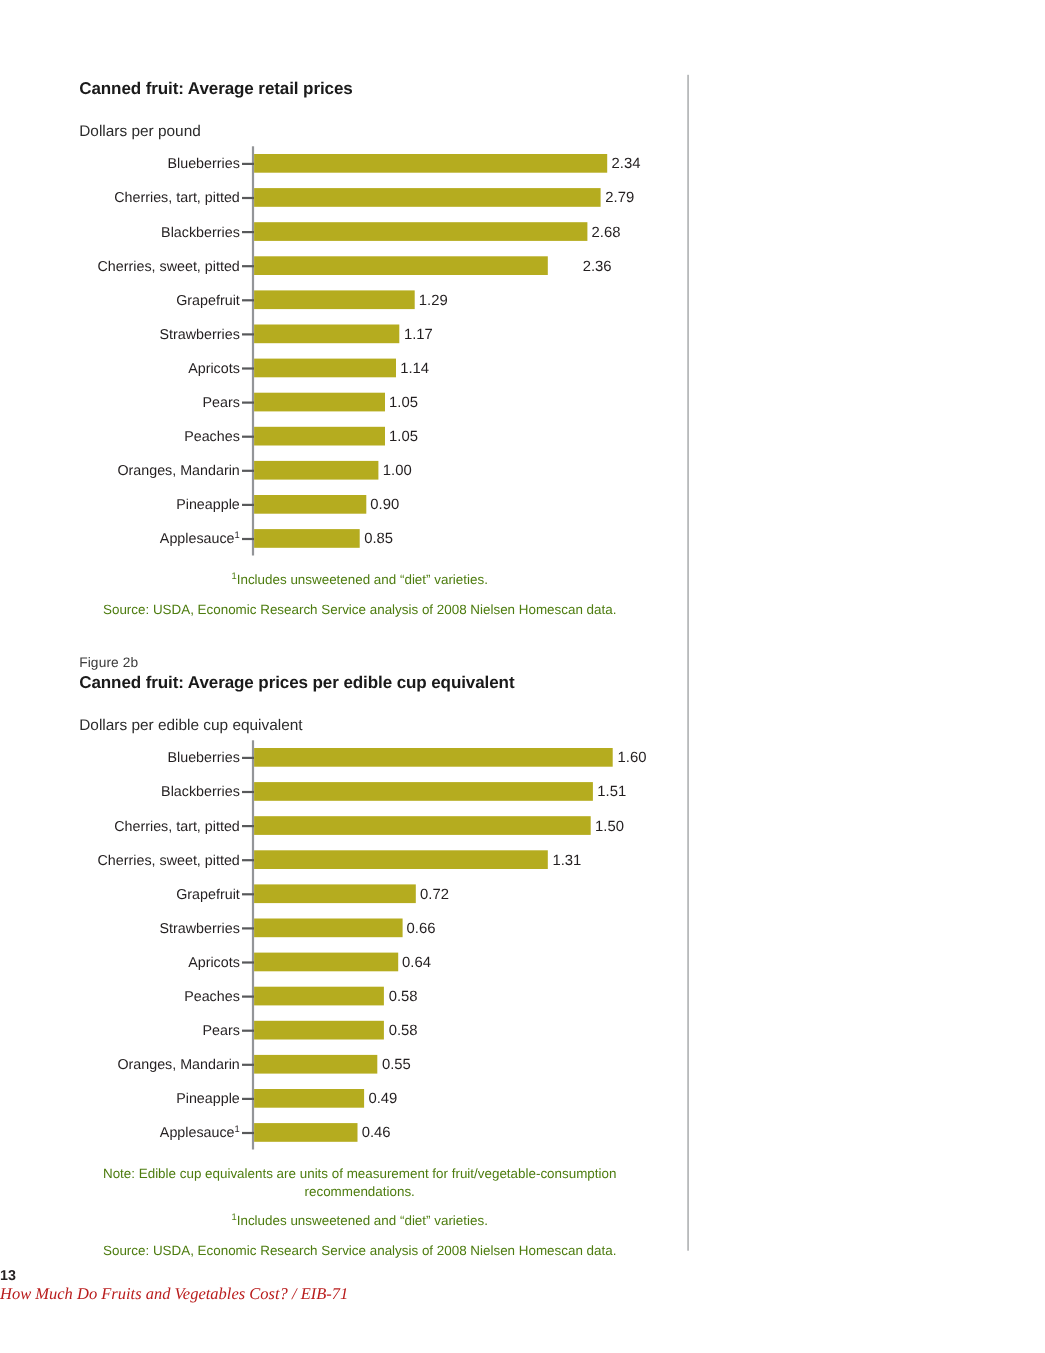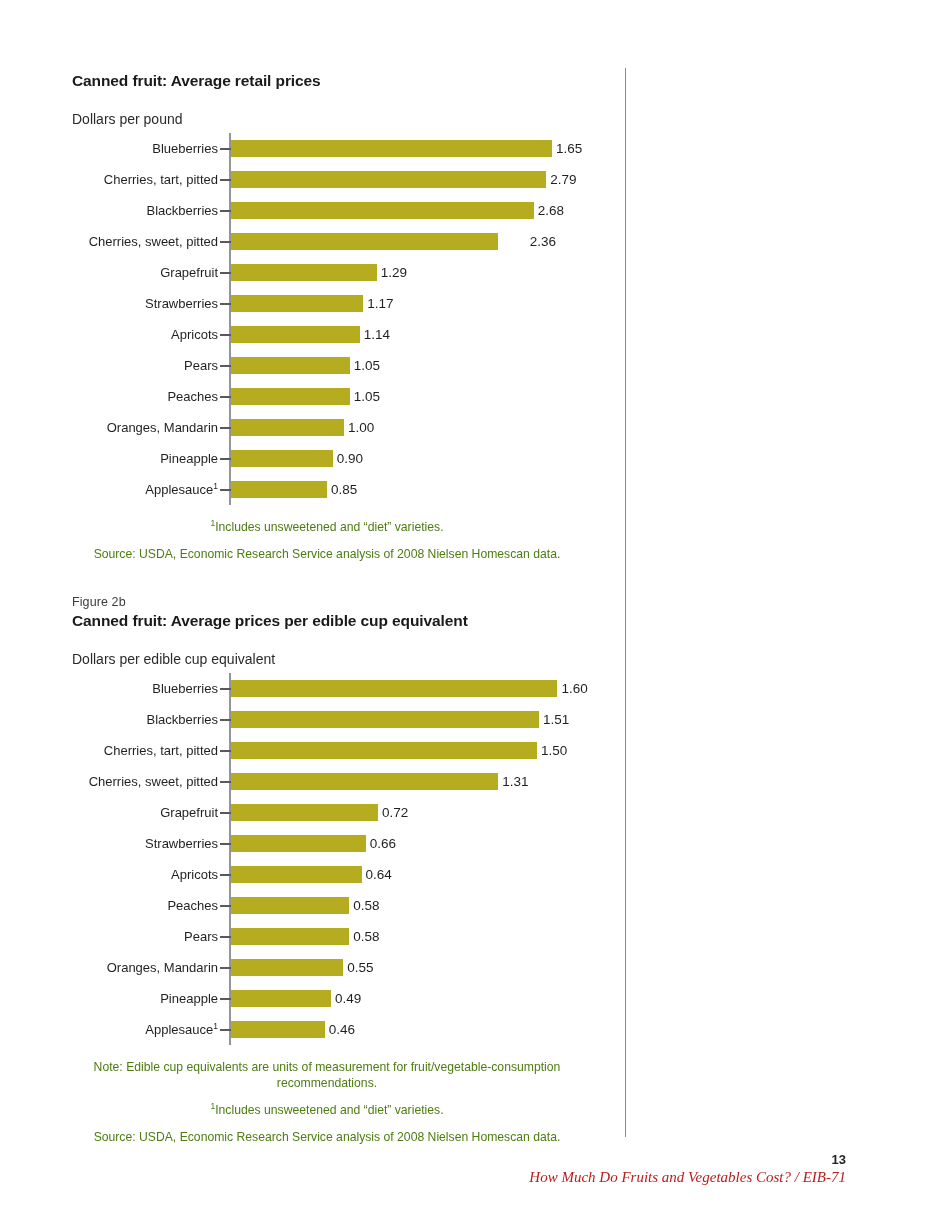--- a/index.html
+++ b/index.html
@@ -129,21 +129,21 @@
   }
   .note:last-child { margin-bottom: 0; }
   .note sup { font-size: 8.5px; vertical-align: super; line-height: 0; }
 
   
   .footer {
     position: absolute;
     left: 0;
     top: 1152px;
     width: 846px;
-    text-align: right;
+    text-align: left;
   }
   .footer-pageno {
     font-family: "Liberation Sans", sans-serif;
     font-size: 13px;
     font-weight: bold;
     color: #231f20;
     line-height: 16px;
   }
   .footer-title {
     font-family: "Liberation Serif", serif;
@@ -168,21 +168,21 @@
 
   <div class="figure" id="figure-a">
     <div class="fig-title">Canned fruit: Average retail prices</div>
     <div class="axis-units">Dollars per pound</div>
     <div class="chart" id="chart-a">
       <div class="axis-line"></div>
     <div class="row">
           <div class="row-label">Blueberries</div>
           <div class="tick"></div>
           <div class="bar" style="width: 320.92px; background: rgb(181, 172, 31);"></div>
-          <div class="bar-value" style="left: 479.92px;">1.65</div>
+          <div class="bar-value" style="left: 479.92px;">2.34</div>
         </div>
         <div class="row">
           <div class="row-label">Cherries, tart, pitted</div>
           <div class="tick"></div>
           <div class="bar" style="width: 315.27px; background: rgb(181, 172, 31);"></div>
           <div class="bar-value" style="left: 474.27px;">2.79</div>
         </div>
         <div class="row">
           <div class="row-label">Blackberries</div>
           <div class="tick"></div>

